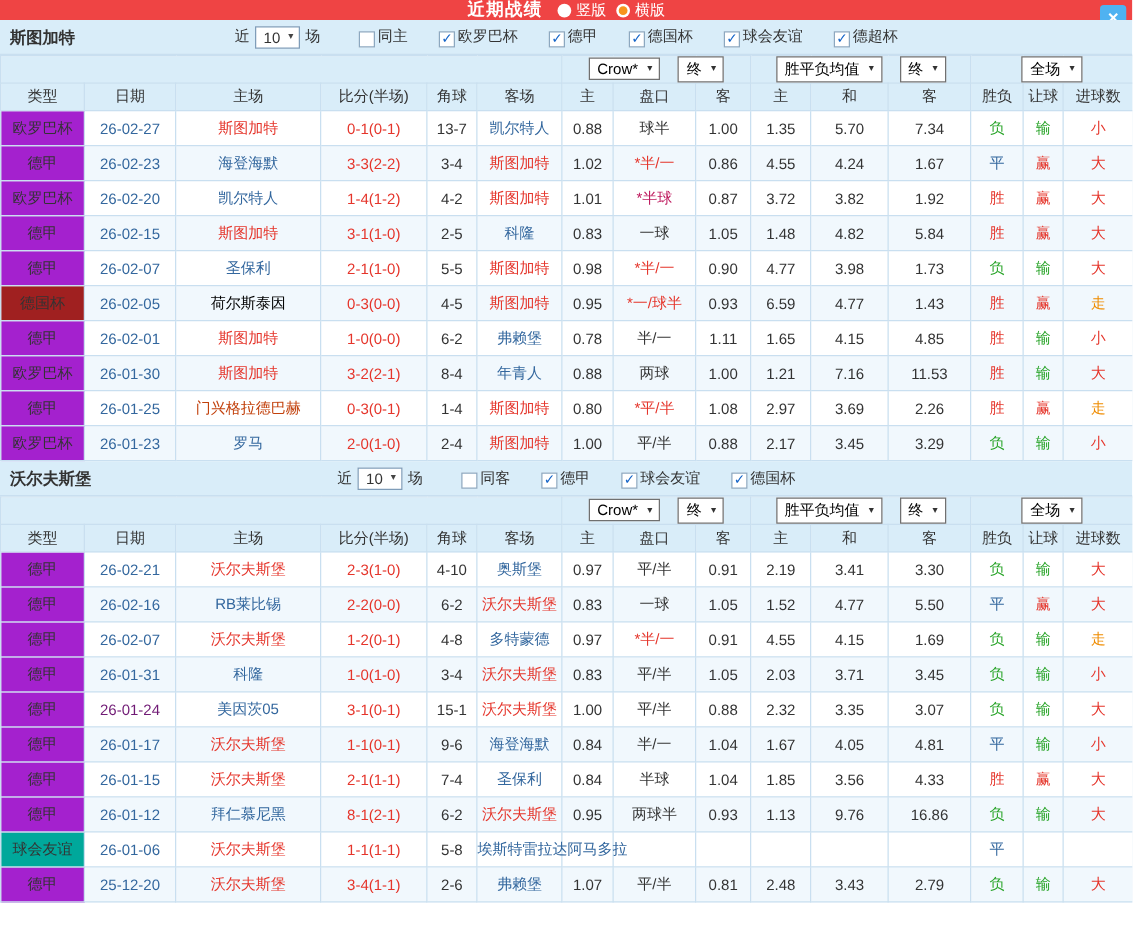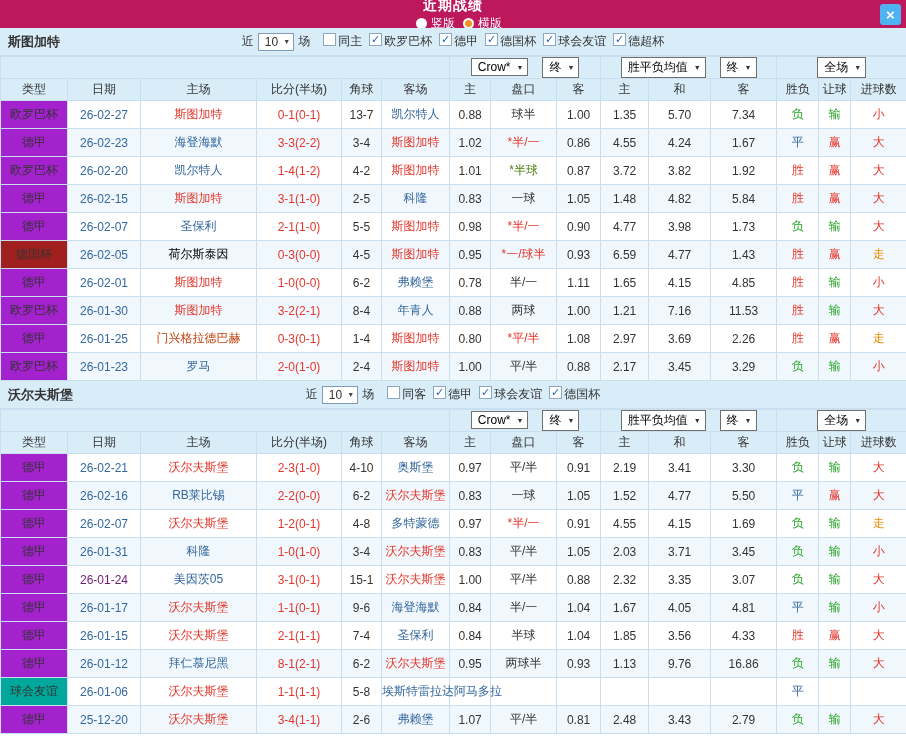--- a/index.html
+++ b/index.html
@@ -1,38 +1,38 @@
 <!DOCTYPE html>
 <html><head>
 <meta charset="utf-8">
 <style>
   * { margin:0; padding:0; box-sizing:border-box; }
   html,body { background:#fff; }
   body { font-family:"Liberation Sans","DejaVu Sans",sans-serif; }
   .app { width:906px; height:753px; overflow:hidden; background:#fff; position:relative; }
 
   
-  .titlebar { height:28px; background:#be185d; display:flex; align-items:center; justify-content:center; position:relative;flex-direction:column; }
+  .titlebar { height:16px; background:#ef4444; display:flex; align-items:center; justify-content:center; position:relative; }
   .titlebar-title { color:#fff; font-weight:bold; font-size:14px; letter-spacing:1px; }
   .radios { display:inline-flex; align-items:center; margin-left:4px; }
   .radio-option { color:#fff; font-size:12px; display:inline-flex; align-items:center; gap:4px; margin-left:8px; cursor:pointer; }
   .radio-dot { width:11px; height:11px; border-radius:50%; background:#fff; position:relative; flex:none; }
   .radio-dot.selected::after { content:""; position:absolute; inset:2px; border-radius:50%; background:#F7941D; }
   .close-btn { position:absolute; right:5px; top:4px; width:21px; height:21px; background:#4FB2F1; color:#fff; border:0; border-radius:3px; font-size:15px; font-weight:bold; line-height:19px; text-align:center; cursor:pointer; }
 
   
   .section-header { height:28px; background:#D9EDF9; position:relative; display:flex; align-items:center; border-bottom:1px solid #C9DFF0; }
   .team-name { position:absolute; left:8px; font-size:13px; font-weight:bold; color:#333; }
   .section-controls { margin:0 auto; display:flex; align-items:center; font-size:12px; color:#333; }
   .near-prefix { margin-right:4px; }
   .near-suffix { margin-left:4px; }
   .count-select { display:inline-flex; align-items:center; gap:5px; height:18px; border:1px solid #7F9DB9; background:#fff; padding:0 3px 0 6px; font-size:12px; cursor:pointer; }
   .count-select .caret { font-style:normal; font-size:7px; color:#444; }
   .checkboxes { display:inline-flex; align-items:center; margin-left:6px; }
-  .cb { display:inline-flex; align-items:flex-start; gap:2px; margin-left:7px; cursor:pointer; }
+  .cb { display:inline-flex; align-items:flex-end; gap:2px; margin-left:25px; cursor:pointer; }
   .cb-box { width:13px; height:13px; border:1px solid #8CA8C0; background:#fff; display:inline-flex; align-items:center; justify-content:center; font-size:11px; font-weight:bold; color:#1464C8; line-height:1; flex:none; }
   .cb-label { font-size:12px; color:#333; }
 
   
   table.stats-table { width:906px; border-collapse:collapse; table-layout:fixed; font-size:12px; }
   .stats-table th, .stats-table td { border:1px solid #C9DFF0; text-align:center; vertical-align:middle; white-space:nowrap; padding:0; }
   .stats-table thead th { background:#D9EDF9; font-weight:normal; color:#333; height:22px; }
   .stats-table tbody td { height:28px; color:#333; background:transparent; }
   tr.row { background:#fff; }
   tr.row.alt { background:#F1F8FD; }
@@ -201,21 +201,21 @@
               <td class="status-cell" style="color: rgb(229, 53, 43);">大</td>
             </tr>
             <tr class="row">
               <td class="type-cell" style="background: rgb(164, 33, 206);">欧罗巴杯</td>
               <td class="date-cell" style="color: rgb(51, 103, 158);">26-02-20</td>
               <td class="team-cell" style="color: rgb(51, 103, 158);">凯尔特人</td>
               <td class="score-cell" style="color: rgb(229, 53, 43);">1-4(1-2)</td>
               <td class="corner-cell">4-2</td>
               <td class="team-cell" style="color: rgb(229, 53, 43);">斯图加特</td>
               <td class="odds-cell">1.01</td>
-              <td class="odds-cell" style="color: #4d7c0f;">*半球</td>
+              <td class="odds-cell" style="color: #be185d;">*半球</td>
               <td class="odds-cell">0.87</td>
               <td class="odds-cell">3.72</td>
               <td class="odds-cell">3.82</td>
               <td class="odds-cell">1.92</td>
               <td class="status-cell" style="color: rgb(229, 53, 43);">胜</td>
               <td class="status-cell" style="color: rgb(229, 53, 43);">赢</td>
               <td class="status-cell" style="color: rgb(229, 53, 43);">大</td>
             </tr>
             <tr class="row alt">
               <td class="type-cell" style="background: rgb(164, 33, 206);">德甲</td>

